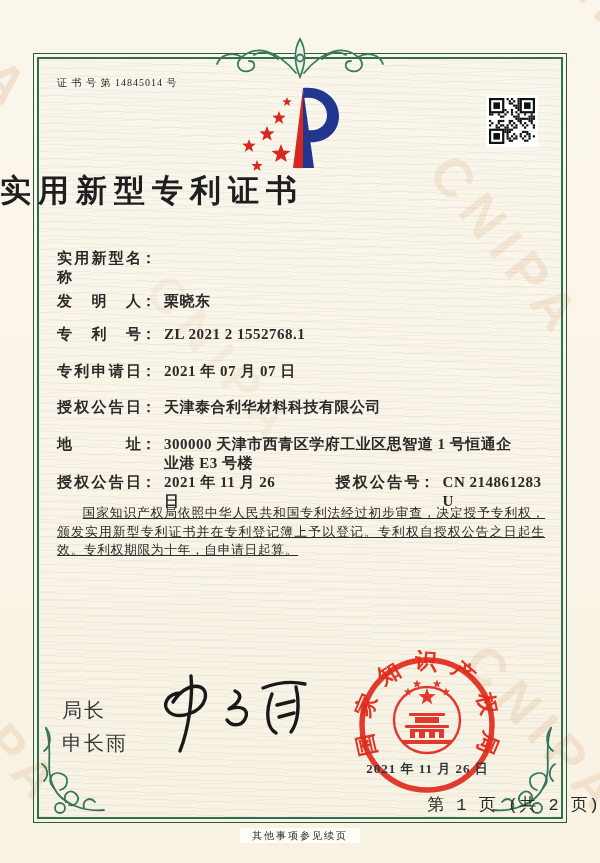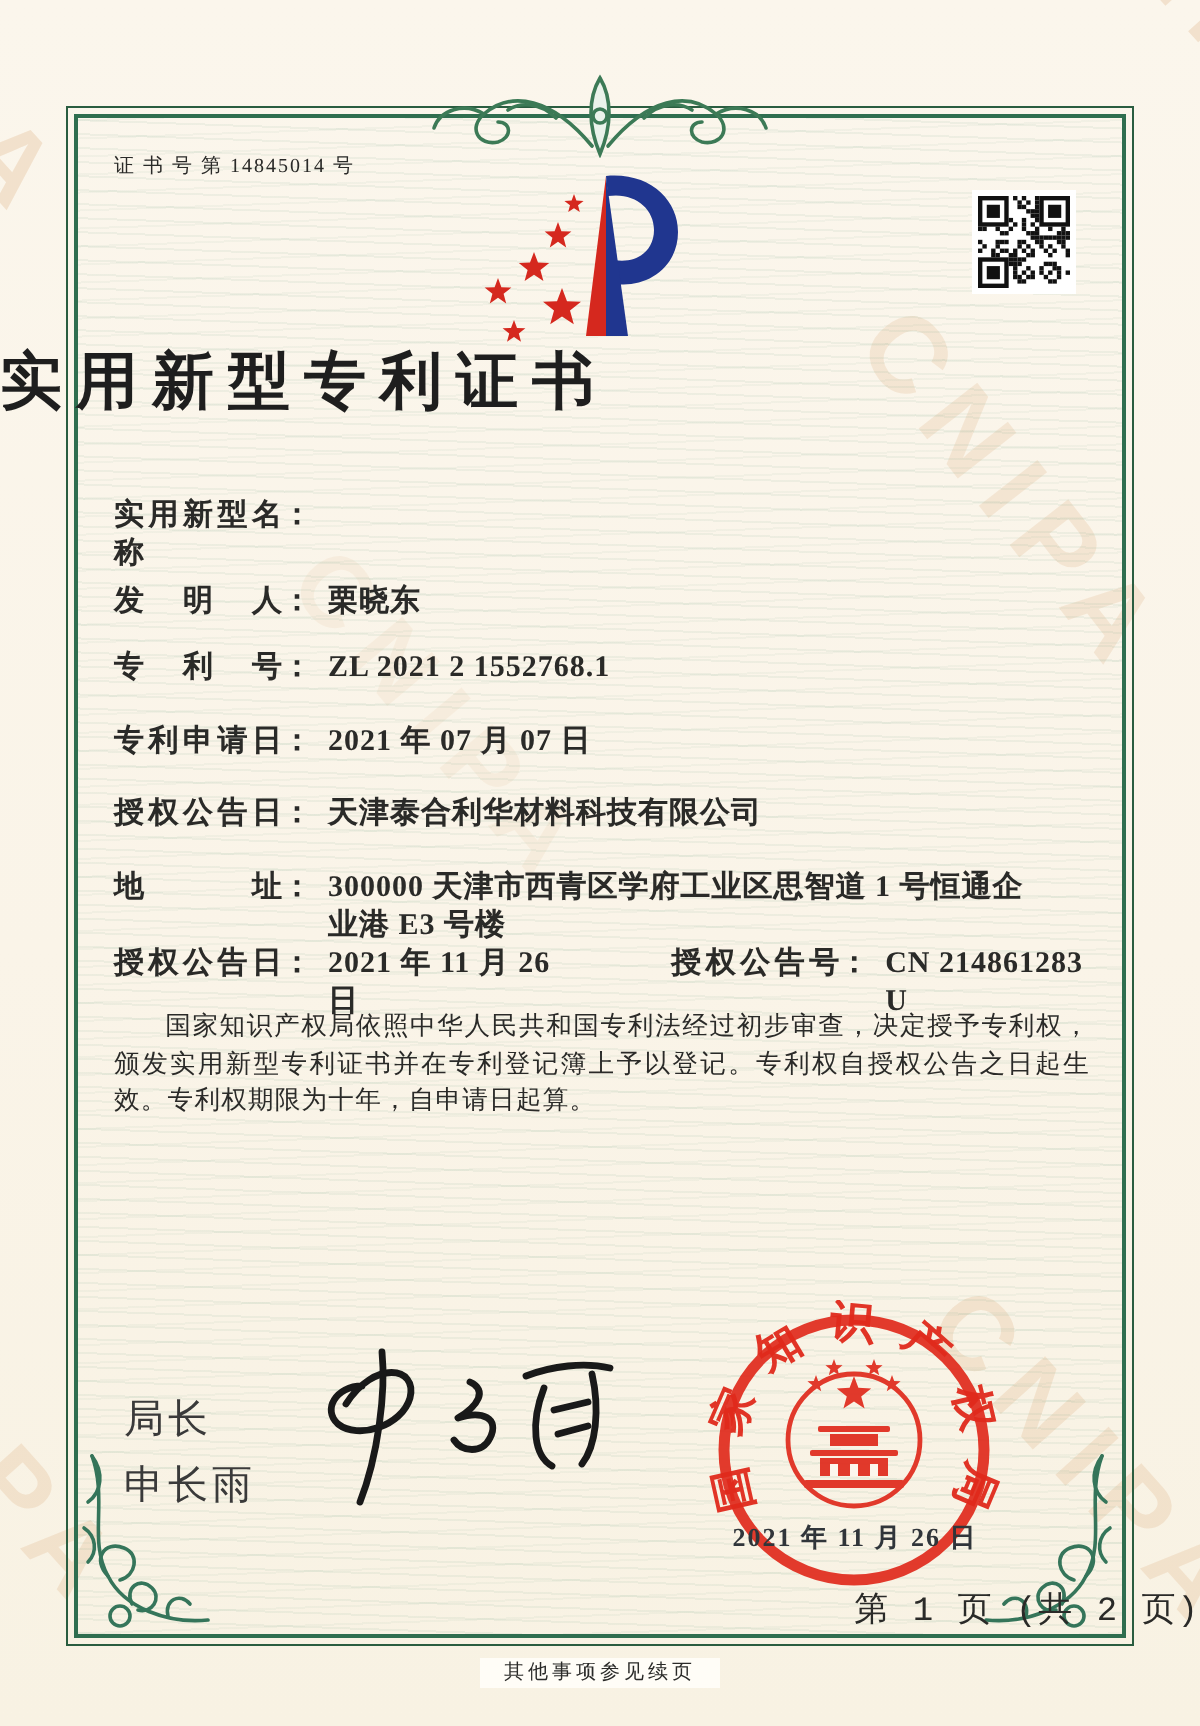--- a/index.html
+++ b/index.html
@@ -44,21 +44,21 @@
   }
   
   .row{position:absolute;left:57px;right:52px;display:flex;font-size:15px;line-height:19px;font-weight:bold;}
   .flabel{display:inline-block;width:84px;text-align:justify;text-align-last:justify;flex:none;}
   .colon{flex:none;margin-right:8px;}
   .fvalue{letter-spacing:.5px;}
   .addr-val{max-width:358px;}
   .pair2{margin-left:46px;display:flex;}
   
   .paras{position:absolute;left:57px;right:55px;top:504px;font-size:12.8px;line-height:18.6px;letter-spacing:.6px;text-align:justify;}
-  .paras p{margin:0;text-indent:2em;}
+  .paras p{margin:0;text-indent:2em;text-decoration:underline;}
   
   .signer{position:absolute;left:62px;top:694px;font-family:"Liberation Sans","DejaVu Sans",sans-serif;
           font-size:20px;color:#3a3a3a;line-height:33px;letter-spacing:2px;}
   .signature{position:absolute;left:135px;top:668px;}
   .seal{position:absolute;left:352px;top:650px;}
   .seal-date{position:absolute;left:355px;top:760px;width:145px;text-align:center;
              font-size:13px;font-weight:700;color:#30353a;letter-spacing:1px;}
   .page-num{position:absolute;left:0;right:0;top:793px;text-align:right;font-size:17px;letter-spacing:1px;font-family:Liberation Mono, monospace;}
   .note{position:absolute;left:0;right:0;top:829px;text-align:center;font-size:10px;}
   .note span{background:#fffdf7;padding:2px 12px;letter-spacing:2px;}

